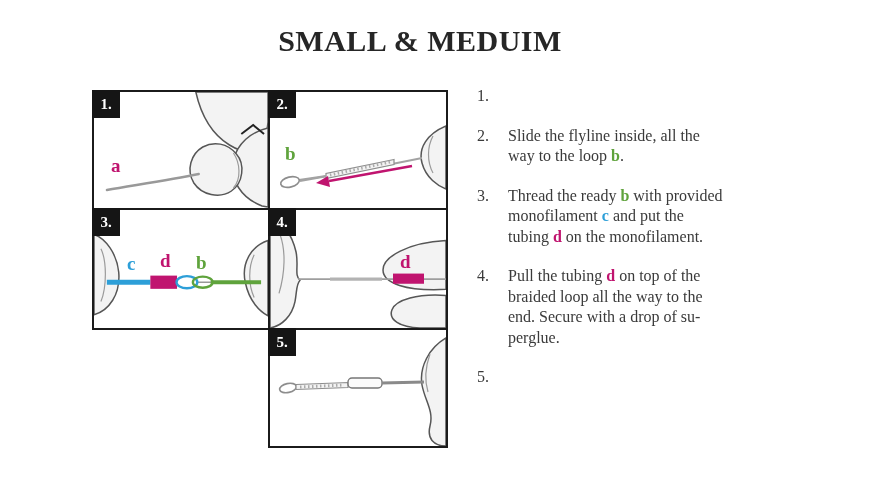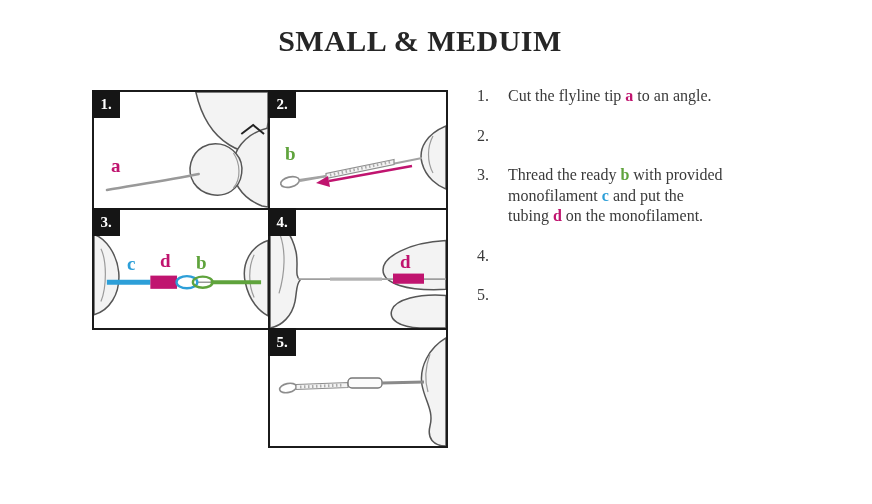--- a/index.html
+++ b/index.html
@@ -110,32 +110,37 @@
         <path fill="none" stroke="#8a8a8a" stroke-width="2.8" d="M112,53 L154,52"></path>
       </svg>
       <div class="badge">5.</div>
     </div>
 
   </div>
 
   <ol class="instructions" id="instruction-list">
       <li>
         <span class="num">1.</span>
-        <span class="body"><span>Cut the flyline tip </span><span class="key" style="color: rgb(192, 20, 111);">a</span><span> to an angle.</span></span>
       </li>
       <li>
         <span class="num">2.</span>
+        <span class="body"><span>Slide the flyline inside, all the
+way to the loop </span><span class="key" style="color: rgb(95, 163, 60);">b</span><span>.</span></span>
       </li>
       <li>
         <span class="num">3.</span>
         <span class="body"><span>Thread the ready </span><span class="key" style="color: rgb(95, 163, 60);">b</span><span> with provided
 monofilament </span><span class="key" style="color: rgb(45, 159, 216);">c</span><span> and put the
 tubing </span><span class="key" style="color: rgb(192, 20, 111);">d</span><span> on the monofilament.</span></span>
       </li>
       <li>
         <span class="num">4.</span>
+        <span class="body"><span>Pull the tubing </span><span class="key" style="color: rgb(192, 20, 111);">d</span><span> on top of the
+braided loop all the way to the
+end. Secure with a drop of su-
+perglue.</span></span>
       </li>
       <li>
         <span class="num">5.</span>
       </li>
     </ol>
 
 </div>
 
 </body></html>

